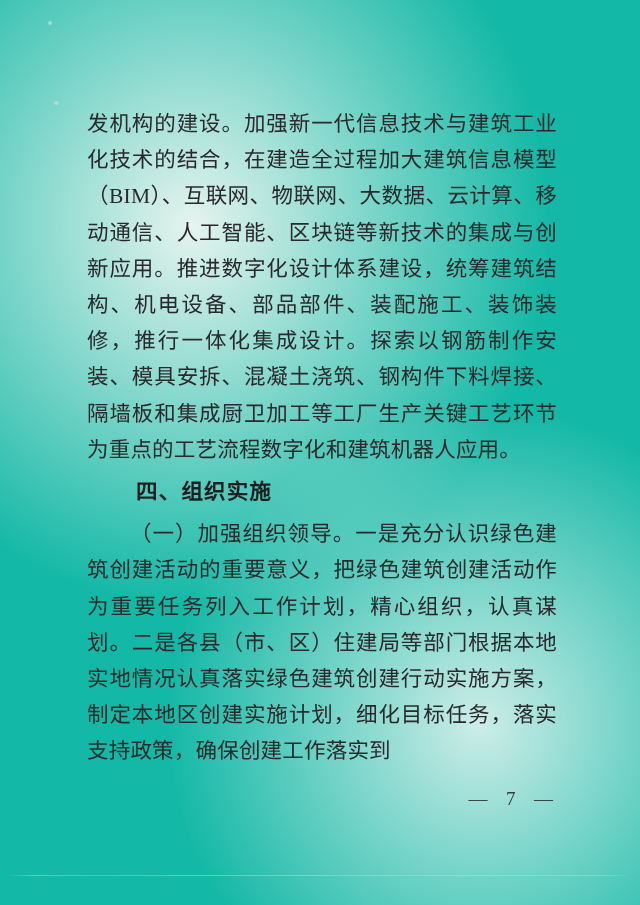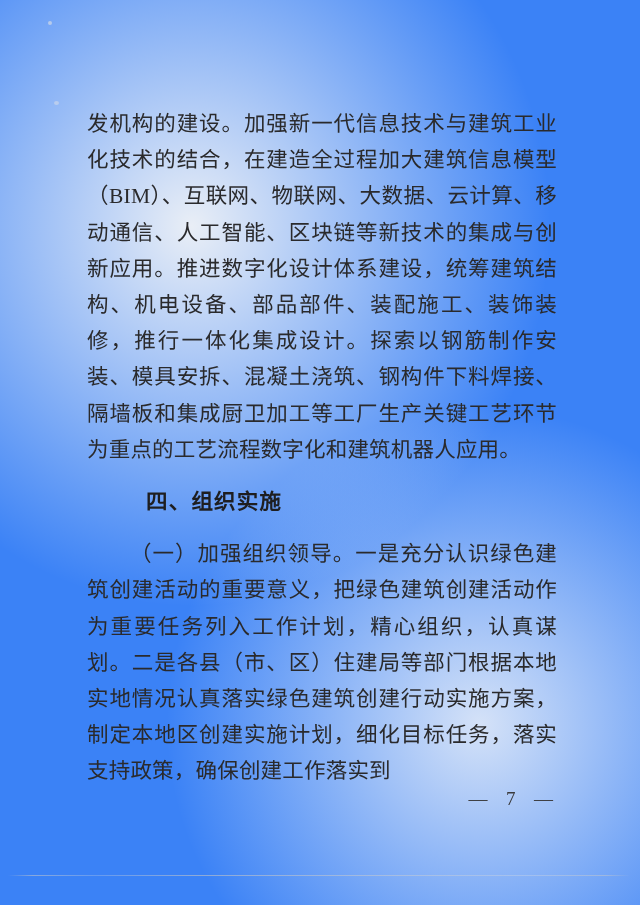--- a/index.html
+++ b/index.html
@@ -13,21 +13,21 @@
     background: #ffffff;
     font-family: "Liberation Serif", "DejaVu Serif", serif;
     overflow: hidden;
   }
 
   
   .page {
     position: relative;
     width: 640px;
     height: 905px;
-    background: #3b82f6;
+    background: #14b8a6;
     overflow: hidden;
   }
 
   
   .page::before {
     content: "";
     position: absolute;
     inset: 0;
     background:
       radial-gradient(ellipse 80% 60% at 30% 25%, rgba(252,250,246,0.9) 0%, rgba(253,253,252,0) 70%),
@@ -81,21 +81,21 @@
     text-align: justify;
     text-align-last: left;
     text-justify: inter-ideograph;
     letter-spacing: 0.2px;
     font-family: "Liberation Serif", "DejaVu Serif", serif;
   }
 
   .indent-2 { text-indent: 2em; }
 
   .section-heading {
-    margin: 16px;
+    margin: 6px;
     font-size: 21.5px;
     line-height: 36.2px;
     color: #1e1e20;
     font-weight: bold;
     text-indent: 2em;
     letter-spacing: 1.2px;
     font-family: "Liberation Sans", "DejaVu Sans", sans-serif;
   }
 
   

